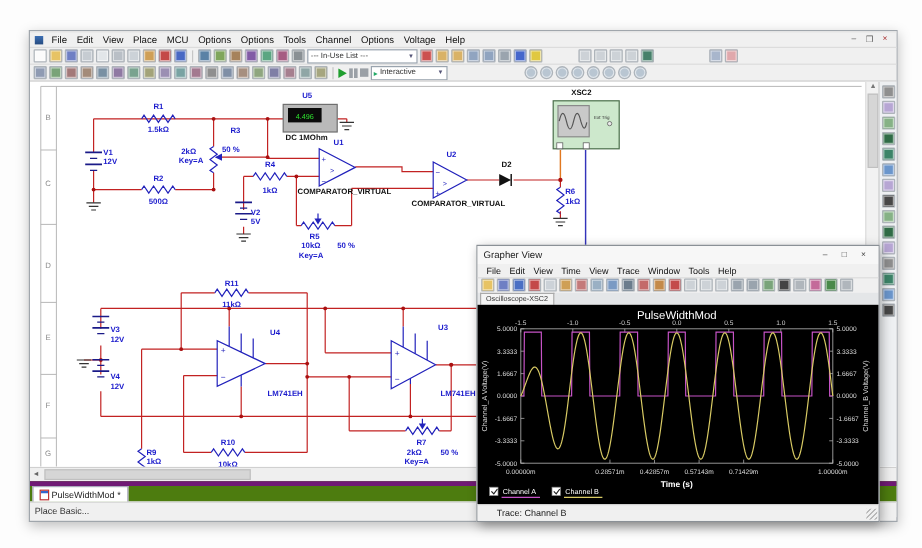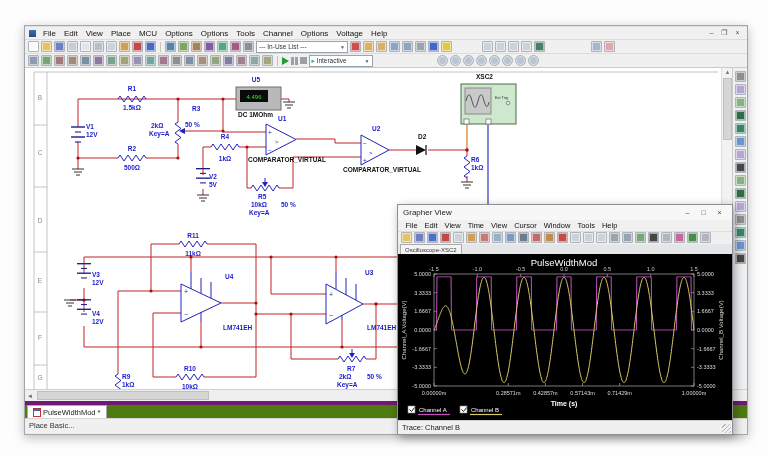--- a/index.html
+++ b/index.html
@@ -39,21 +39,21 @@
   
   .grapher{position:absolute;left:372px;top:178px;width:334px;height:229px;background:#f0f0f0;
            border:1px solid #8a9096;box-shadow:2px 3px 9px rgba(0,0,0,.35);z-index:50;display:flex;flex-direction:column;}
   .gtitle{height:15px;display:flex;align-items:center;background:#f7f7f7;padding:0 5px;font-size:8px;color:#222;}
   .gmenu{height:11px;display:flex;align-items:center;padding:0 4px;font-size:7.5px;color:#111;background:#f0f0f0;}
   .gmenu .mi{padding:0 3.5px;}
   .gtbar{height:13px;display:flex;align-items:center;gap:2px;padding:0 3px;background:#f0f0f0;border-top:1px solid #ddd;}
   .gtabs{height:10px;display:flex;align-items:flex-end;background:#e4e6e8;padding-left:2px;}
   .gtab{height:9px;background:#f4f4f4;border:1px solid #aaa;border-bottom:none;font-size:6px;color:#333;padding:0 4px;display:flex;align-items:center;}
   .gchart{height:166px;background:#000;position:relative;}
-  .gstatus{height:13px;background:#f0f0f0;border-top:1px solid #cfcfcf;display:flex;align-items:center;padding:0 4px;font-size:7.5px;color:#222;position:relative;}
+  .gstatus{height:13px;background:#f0f0f0;border-top:1px solid #cfcfcf;display:flex;align-items:center;padding:0 16px;font-size:7.5px;color:#222;position:relative;}
   .grip{position:absolute;right:1px;bottom:1px;width:9px;height:9px;
         background:repeating-linear-gradient(135deg,transparent 0 2px,#b9b9b9 2px 3px);}
   svg text{font-family:"Liberation Sans",sans-serif;}
 </style>
 </head>
 <body>
 
 <div class="screen">
   <div class="app">
 
@@ -429,21 +429,21 @@
           <span class="wbtn">□</span>
           <span class="wbtn">×</span>
         </div>
       </div>
       <div class="gmenu" id="grapher-menu">
           <span class="mi">File</span>
           <span class="mi">Edit</span>
           <span class="mi">View</span>
           <span class="mi">Time</span>
           <span class="mi">View</span>
-          <span class="mi">Cursor</span>
+          <span class="mi">Trace</span>
           <span class="mi">Window</span>
           <span class="mi">Tools</span>
           <span class="mi">Help</span>
         </div>
       <div class="gtbar" id="grapher-toolbar">
           <div class="chip" style="background: rgb(231, 195, 100);"></div>
           <div class="chip" style="background: rgb(111, 127, 196);"></div>
           <div class="chip" style="background: rgb(74, 111, 196);"></div>
           <div class="chip" style="background: rgb(196, 72, 72);"></div>
           <div class="chip" style="background: rgb(204, 210, 216);"></div>

